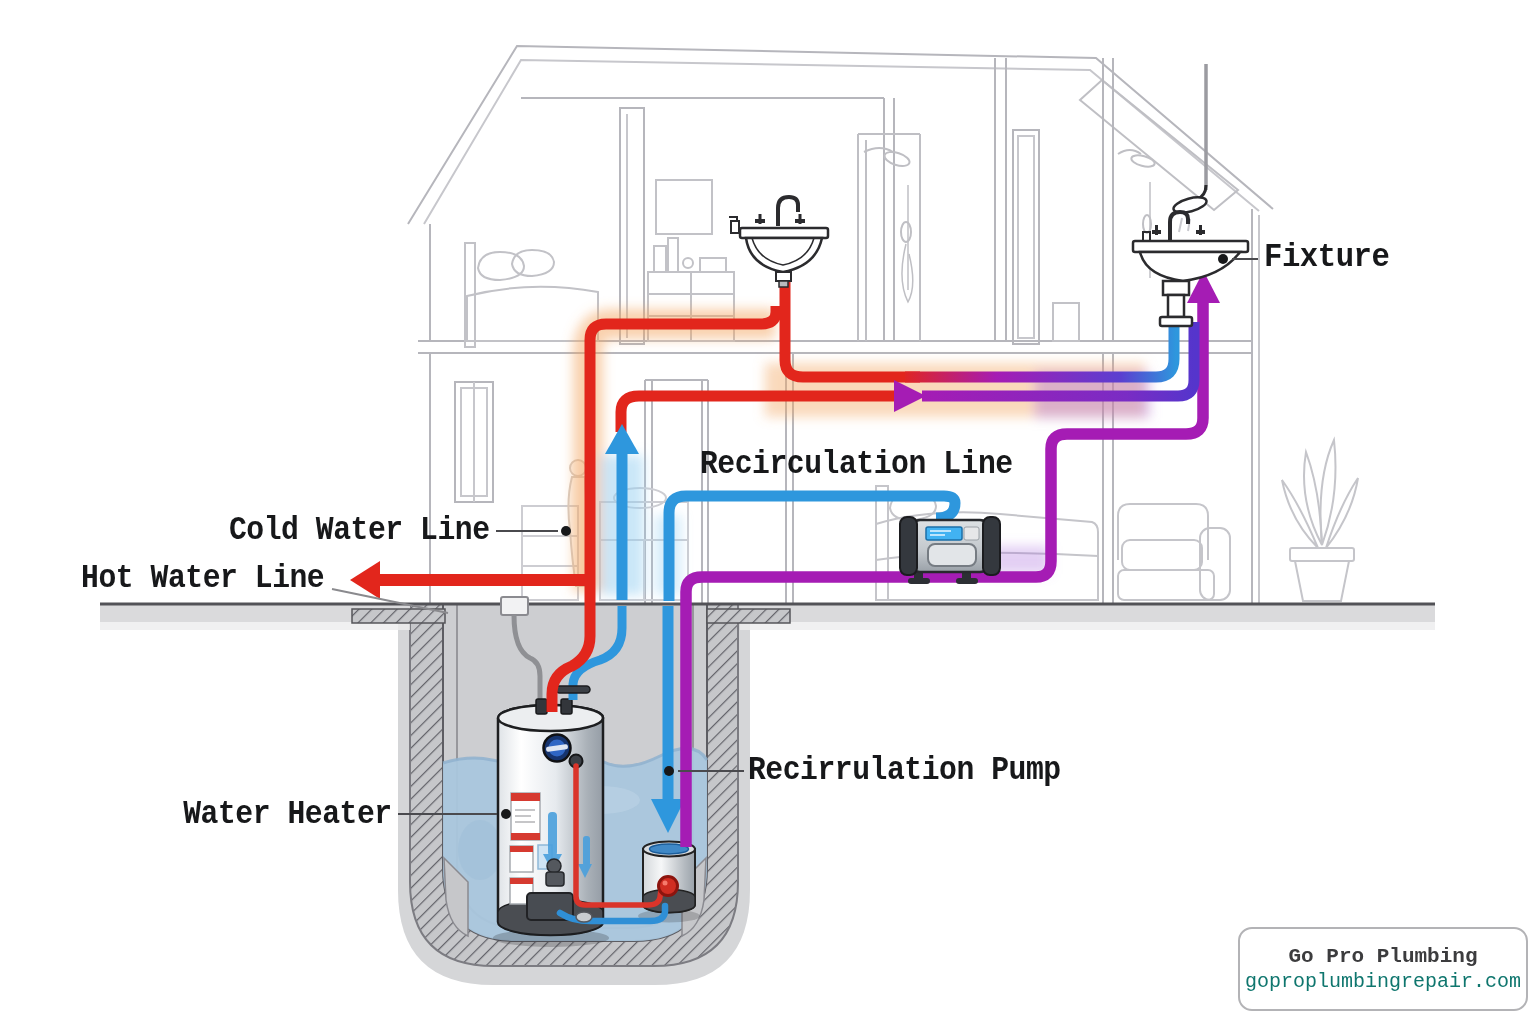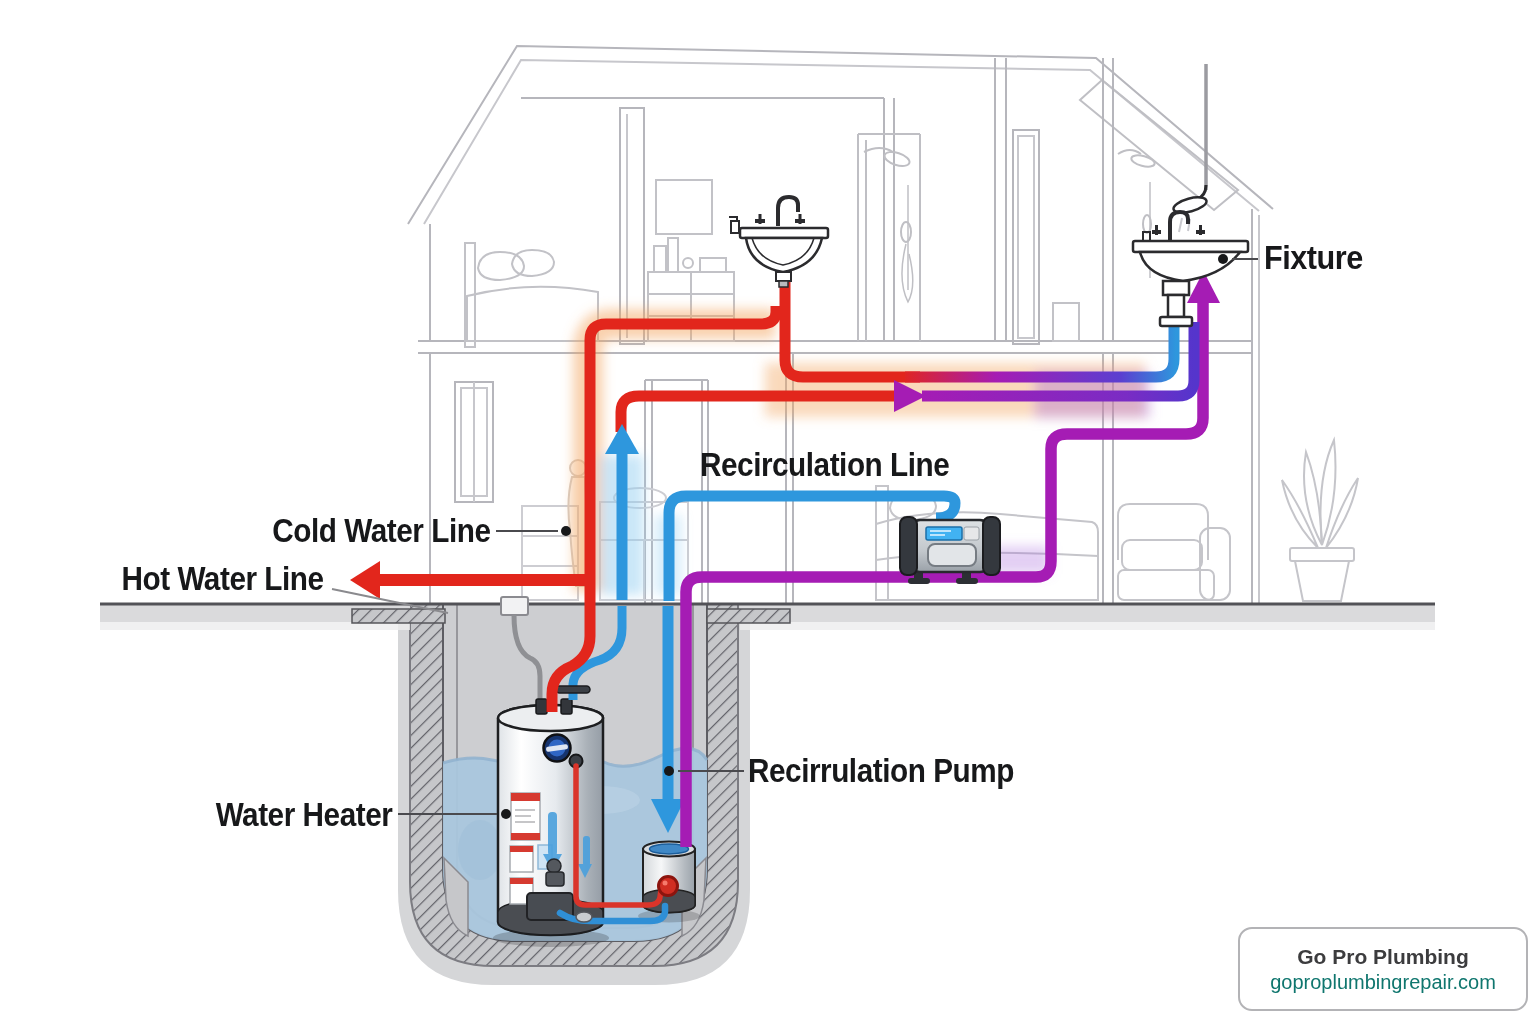--- a/index.html
+++ b/index.html
@@ -1,17 +1,17 @@
 <!DOCTYPE html>
 <html><head>
 <meta charset="utf-8">
 <style>
   html,body{margin:0;padding:0;background:#ffffff;}
   .stage{position:relative;width:1536px;height:1024px;background:#ffffff;overflow:hidden;
-         font-family:Liberation Sans, sans-serif;}
+         font-family:Liberation Mono, monospace;}
   .stage svg{position:absolute;left:0;top:0;}
   .diagram-label{position:absolute;color:#17181a;font-weight:bold;white-space:nowrap;
                  letter-spacing:-0.5px;transform:scaleX(.9);}
   .lbl-left{transform-origin:left center;}
   .lbl-right{transform-origin:right center;}
   #fixture-label{left:1264px;top:238px;font-size:34px;}
   #recirc-line-label{left:700px;top:446px;font-size:33px;}
   #cold-label{right:1046px;top:512px;font-size:33px;}
   #hot-label{right:1212px;top:560px;font-size:33px;}
   #pump-label{left:748px;top:752px;font-size:33px;}

